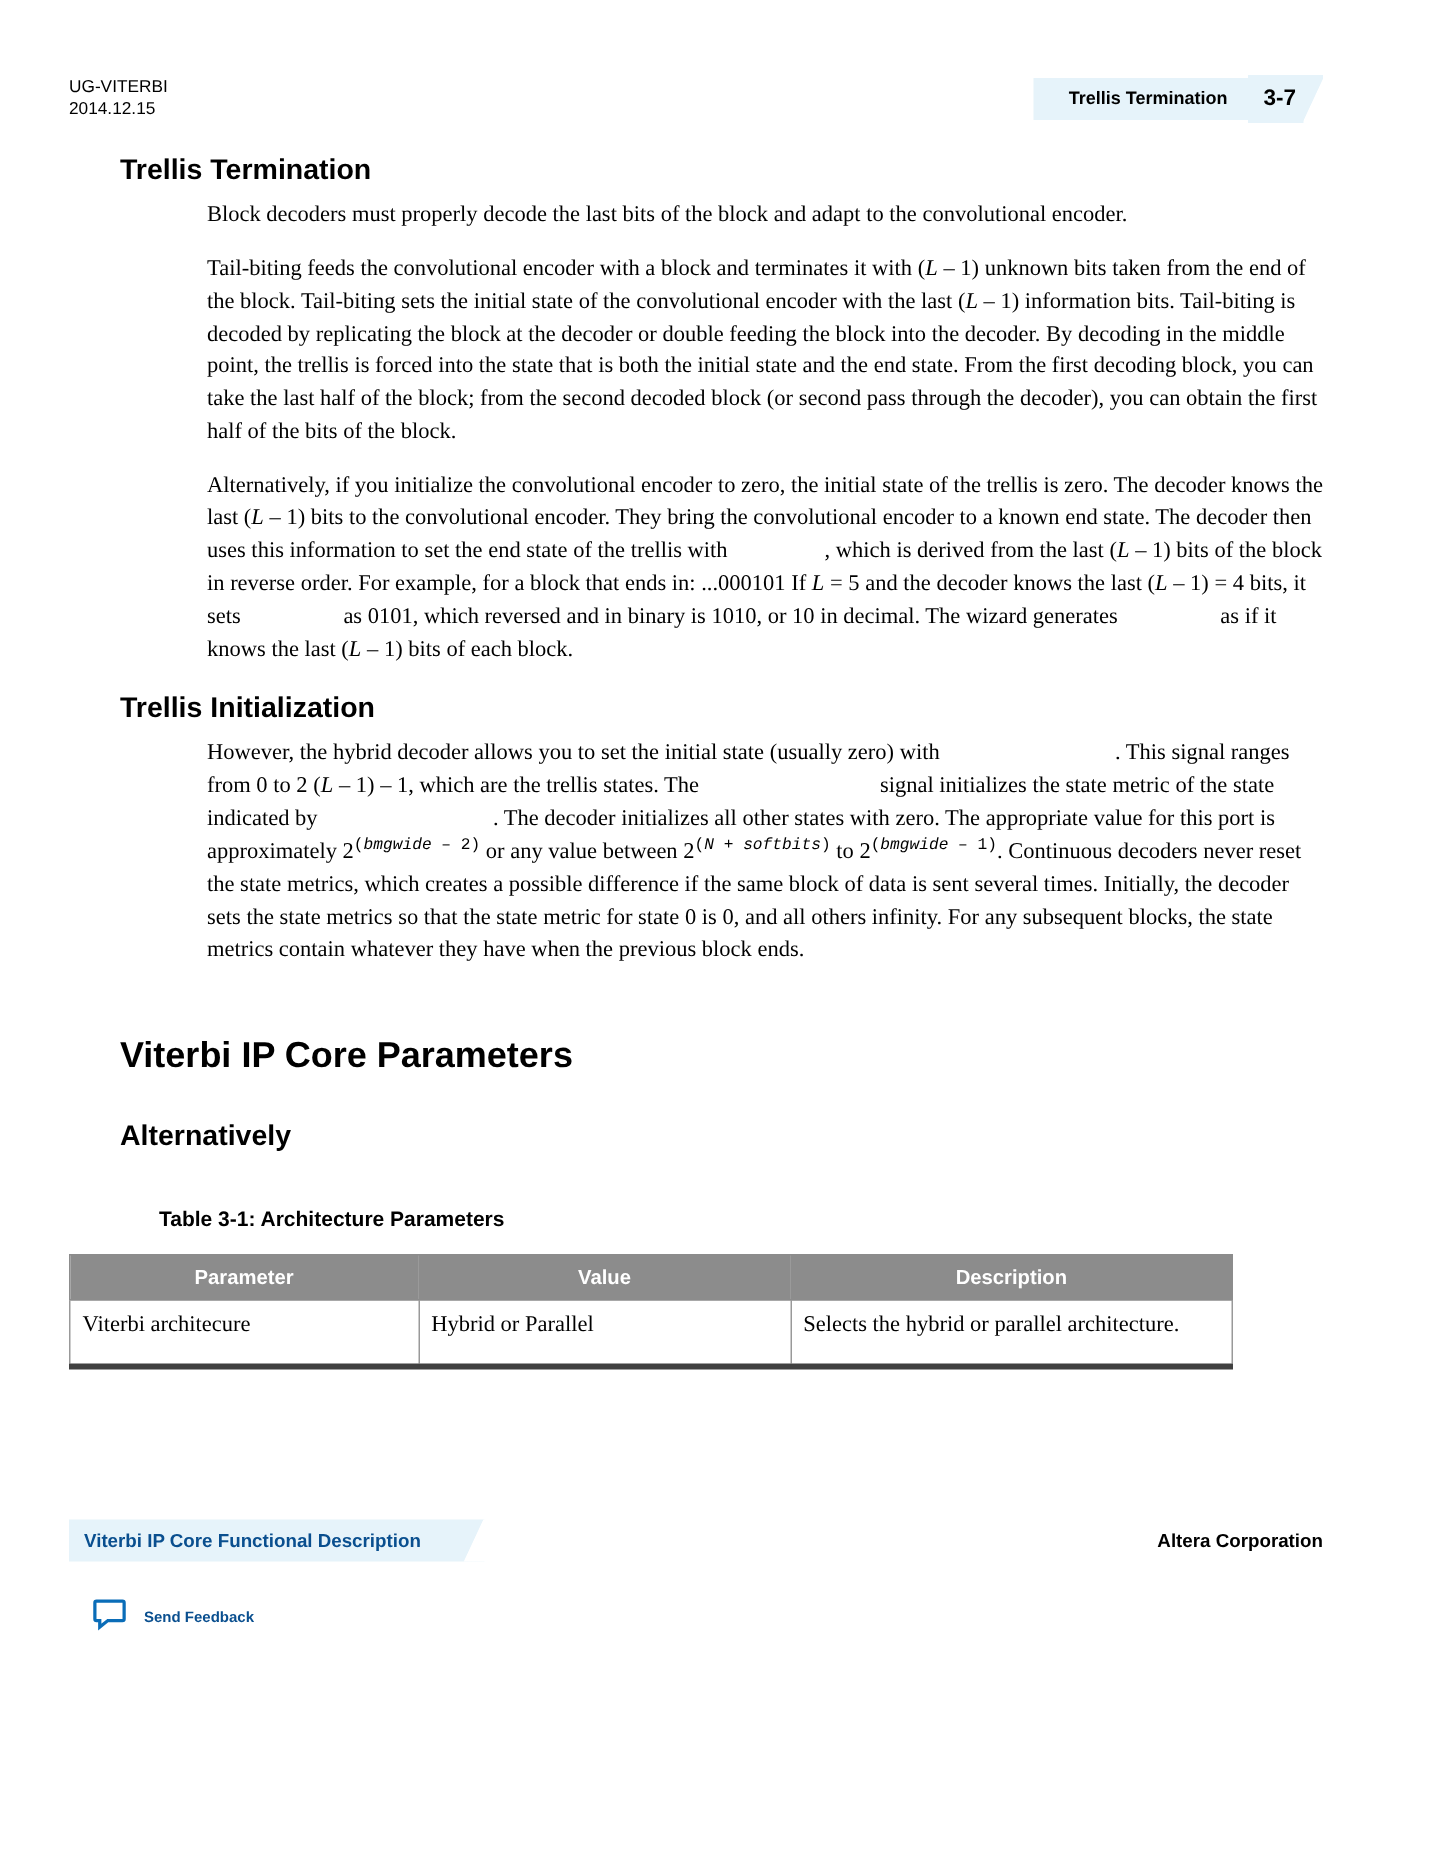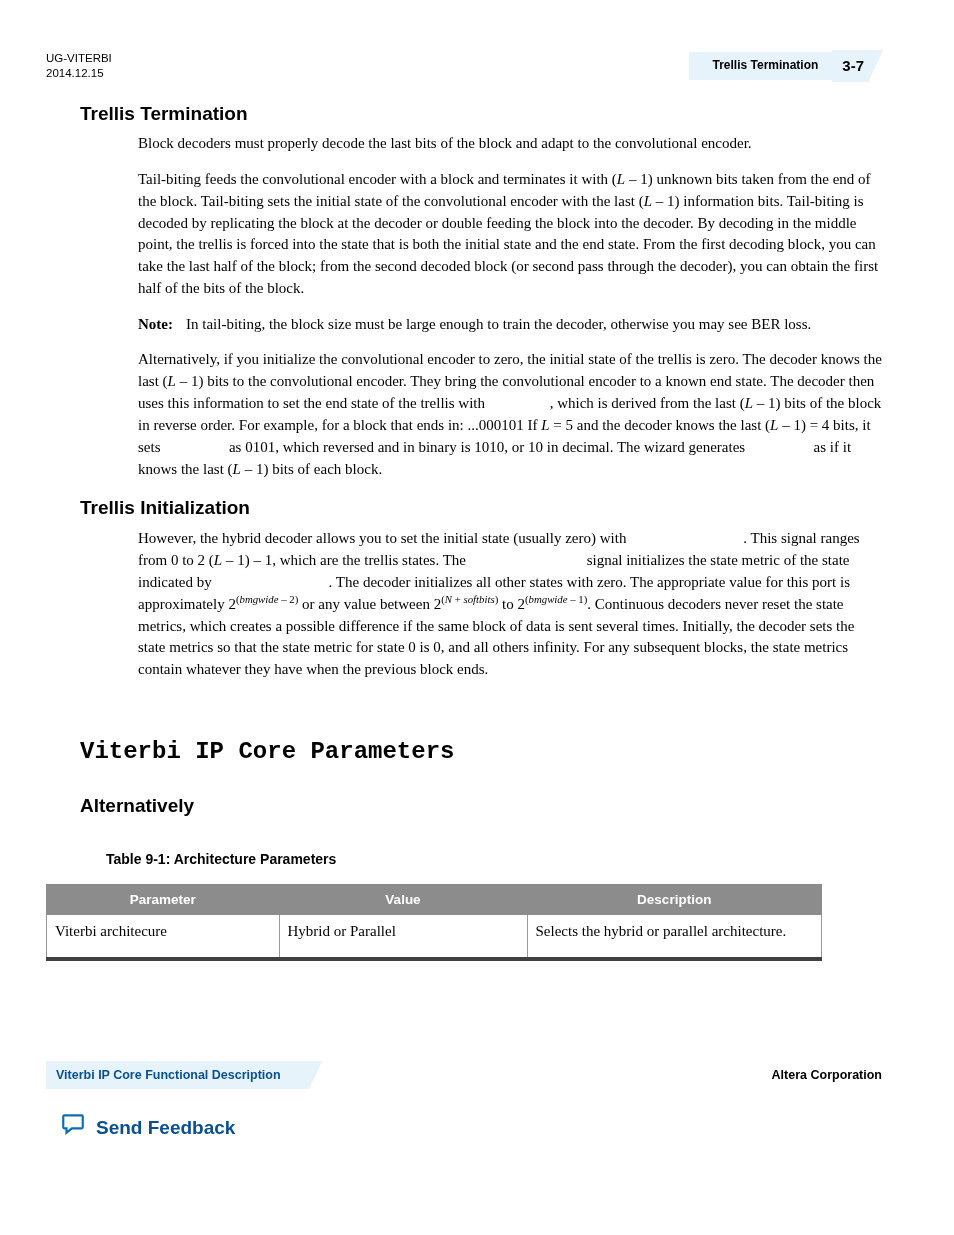--- a/index.html
+++ b/index.html
@@ -41,37 +41,37 @@
     right: -1px; top: 0; bottom: 0; width: 14px;
     background: linear-gradient(115deg, transparent 0 48%, #fff 50% 100%);
   }
   h2.sec {
     font-family: -apple-system, "Segoe UI", Arial, sans-serif;
     font-weight: 700;
     font-size: 19px;
     margin: 14px 0 6px 34px;
   }
   h1.big {
-    font-family: Liberation Mono, monospace;
+    font-family: Liberation Sans, sans-serif;
     font-weight: 700;
     font-size: 24px;
-    margin: 54px 0 18px 34px;
+    margin: 42px 0 18px 34px;
   }
   h2.sub {
     font-family: -apple-system, "Segoe UI", Arial, sans-serif;
     font-weight: 700;
     font-size: 19px;
     margin: 22px 0 10px 34px;
   }
   .body-block { margin-left: 92px; margin-bottom: 14px; }
   .body-block p { margin-bottom: 14px; }
   .note-row { display: flex; margin-bottom: 14px; }
   .note-label { font-weight: 700; min-width: 48px; }
   .ital { font-style: italic; }
-  sup { font-size: 0.72em; vertical-align: super; line-height: 0; }
+  sup { font-size: 0.72em; vertical-align: super; line-height: 0; font-family: Liberation Mono, monospace; }
   .table-caption {
     font-family: -apple-system, "Segoe UI", Arial, sans-serif;
     font-weight: 700;
     font-size: 14px;
     margin: 30px 0 14px 60px;
   }
   table.params {
     border-collapse: collapse;
     width: calc(100% - 60px);
     font-size: 15px;
@@ -114,21 +114,21 @@
     right: -1px; top: 0; bottom: 0; width: 16px;
     background: linear-gradient(115deg, transparent 0 48%, #fff 50% 100%);
   }
   .feedback {
     display: flex;
     align-items: center;
     gap: 10px;
     margin-top: 22px;
     color: #0a4f8f;
     font-family: -apple-system, "Segoe UI", Arial, sans-serif;
-    font-size: 19px;
+    font-size: 10px;
     font-weight: 700;
     margin-left: 14px;
   }
   .feedback svg { width: 26px; height: 26px; }
   .mono { font-family: "Courier New", monospace; font-size: 14.5px; }
 </style>
 </head>
 <body>
 
 <div class="header-row">
@@ -141,39 +141,35 @@
     <span class="header-pagenum">3-7</span>
   </div>
 </div>
 
 <h2 class="sec">Trellis Termination</h2>
 <div class="body-block">
   <p>Block decoders must properly decode the last bits of the block and adapt to the convolutional encoder.</p>
   <p>
     <span>Tail-biting feeds the convolutional encoder with a block and terminates it with (</span><span class="ital">L</span><span> – 1) unknown bits taken from the end of the block. Tail-biting sets the initial state of the convolutional encoder with the last (</span><span class="ital">L</span><span> – 1) information bits. Tail-biting is decoded by replicating the block at the decoder or double feeding the block into the decoder. By decoding in the middle point, the trellis is forced into the state that is both the initial state and the end state. From the first decoding block, you can take the last half of the block; from the second decoded block (or second pass through the decoder), you can obtain the first half of the bits of the block.</span>
   </p>
-  <div class="note-row">
-    <div class="note-label">Note:</div>
-    <div>In tail-biting, the block size must be large enough to train the decoder, otherwise you may see BER loss.</div>
-  </div>
   <p>
     <span>Alternatively, if you initialize the convolutional encoder to zero, the initial state of the trellis is zero. The decoder knows the last (</span><span class="ital">L</span><span> – 1) bits to the convolutional encoder. They bring the convolutional encoder to a known end state. The decoder then uses this information to set the end state of the trellis with </span><span class="mono" style="color:transparent;">tb_type</span><span>, which is derived from the last (</span><span class="ital">L</span><span> – 1) bits of the block in reverse order. For example, for a block that ends in: ...000101 If </span><span class="ital">L</span><span> = 5 and the decoder knows the last (</span><span class="ital">L</span><span> – 1) = 4 bits, it sets </span><span class="mono" style="color:transparent;">tb_type</span><span> as 0101, which reversed and in binary is 1010, or 10 in decimal. The wizard generates </span><span class="mono" style="color:transparent;">tb_type</span><span> as if it knows the last (</span><span class="ital">L</span><span> – 1) bits of each block.</span>
   </p>
 </div>
 
 <h2 class="sec">Trellis Initialization</h2>
 <div class="body-block">
   <p>
     <span>However, the hybrid decoder allows you to set the initial state (usually zero) with </span><span class="mono" style="color:transparent;">tr_init_state</span><span>. This signal ranges from 0 to 2 (</span><span class="ital">L</span><span> – 1) – 1, which are the trellis states. The </span><span class="mono" style="color:transparent;">tr_init_state</span><span> signal initializes the state metric of the state indicated by </span><span class="mono" style="color:transparent;">tr_init_state</span><span>. The decoder initializes all other states with zero. The appropriate value for this port is approximately 2</span><sup><span>(</span><span class="ital">bmgwide</span><span> – 2)</span></sup><span> or any value between 2</span><sup><span>(</span><span class="ital">N</span><span> + </span><span class="ital">softbits</span><span>)</span></sup><span> to 2</span><sup><span>(</span><span class="ital">bmgwide</span><span> – 1)</span></sup><span>. Continuous decoders never reset the state metrics, which creates a possible difference if the same block of data is sent several times. Initially, the decoder sets the state metrics so that the state metric for state 0 is 0, and all others infinity. For any subsequent blocks, the state metrics contain whatever they have when the previous block ends.</span>
   </p>
 </div>
 
 <h1 class="big">Viterbi IP Core Parameters</h1>
 <h2 class="sub">Alternatively</h2>
-<div class="table-caption">Table 9-1: Architecture Parameters</div>
+<div class="table-caption">Table 3-1: Architecture Parameters</div>
 
 <table class="params">
   <colgroup>
       <col style="width:30%">
       <col style="width:32%">
       <col style="width:38%">
     </colgroup>
   <thead>
     <tr>
       <th>Parameter</th>

